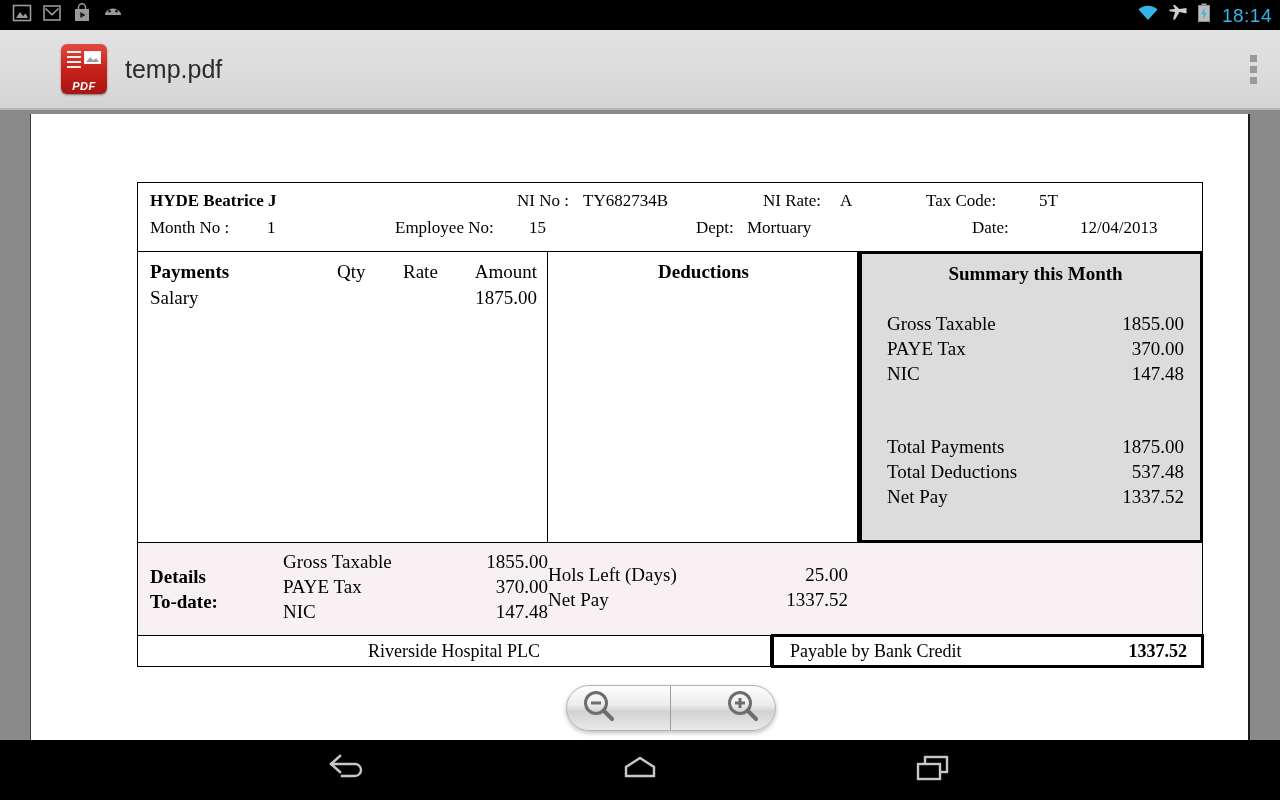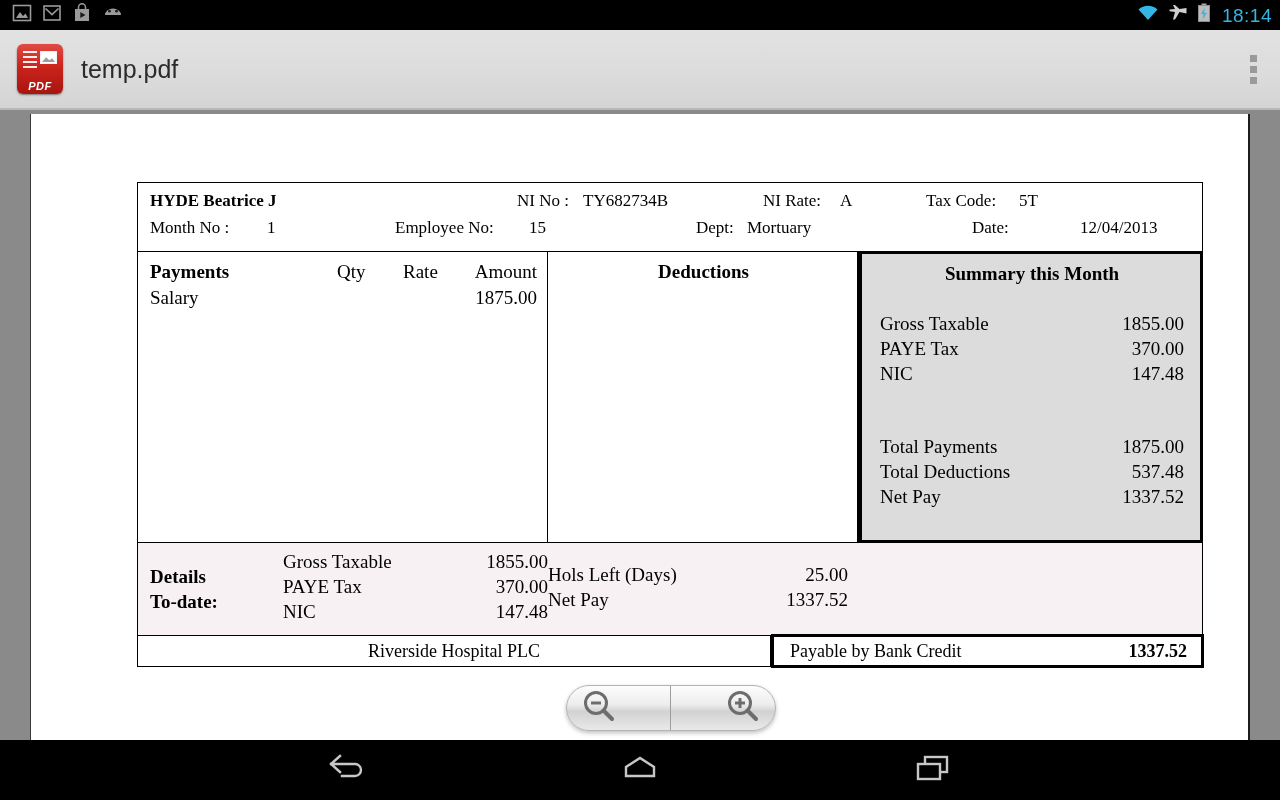--- a/index.html
+++ b/index.html
@@ -57,20 +57,21 @@
   
   #action-bar {
     position: absolute;
     top: 30px; left: 0;
     width: 1280px;
     height: 80px;
     background: linear-gradient(to bottom, #e2e2e2 0%, #dcdcdc 55%, #d4d4d4 100%);
     border-bottom: 2px solid #b8b8b8;
     display: flex;
     align-items: center;
+    padding-left: 44px;
   }
   #pdf-app-icon {
     position: relative;
     margin-left: 17px;
     width: 46px;
     height: 50px;
     border-radius: 6px;
     background: linear-gradient(to bottom, #e04a42 0%, #c9231b 48%, #a81510 100%);
     box-shadow: 0 1px 2px rgba(0,0,0,0.45);
     overflow: hidden;
@@ -197,21 +198,21 @@
     position: relative;
   }
   #col-summary {
     flex: 1;
     background: #dcdcdc;
     border-left: 4px solid #000;
     border-top: 3px solid #000;
     border-bottom: 3px solid #000;
     border-right: 3px solid #000;
     margin: -1px -1px -1px 0;
-    padding: 9px 16px 6px 18px;
+    padding: 9px 16px 6px 25px;
     position: relative;
   }
   .col-title {
     font-size: 19px;
     font-weight: bold;
   }
   .col-title.center { text-align: center; }
   .pay-head {
     position: relative;
     height: 26px;
@@ -418,21 +419,21 @@
       <div id="payslip">
 
         <div id="ps-header">
           <div class="hdr-line">
             <span class="f bold" style="left:0;">HYDE Beatrice J</span>
             <span class="f" style="left:367px;">NI No :</span>
             <span class="f" style="left:433px;">TY682734B</span>
             <span class="f" style="left:613px;">NI Rate:</span>
             <span class="f" style="left:690px;">A</span>
             <span class="f" style="left:776px;">Tax Code:</span>
-            <span class="f" style="left:869px;">5T</span>
+            <span class="f" style="left:889px;">5T</span>
           </div>
           <div class="hdr-line">
             <span class="f" style="left:0;">Month No :</span>
             <span class="f" style="left:117px;">1</span>
             <span class="f" style="left:245px;">Employee No:</span>
             <span class="f" style="left:379px;">15</span>
             <span class="f" style="left:546px;">Dept:</span>
             <span class="f" style="left:597px;">Mortuary</span>
             <span class="f" style="left:822px;text-align:right;">Date:</span>
             <span class="f" style="left:930px;">12/04/2013</span>

